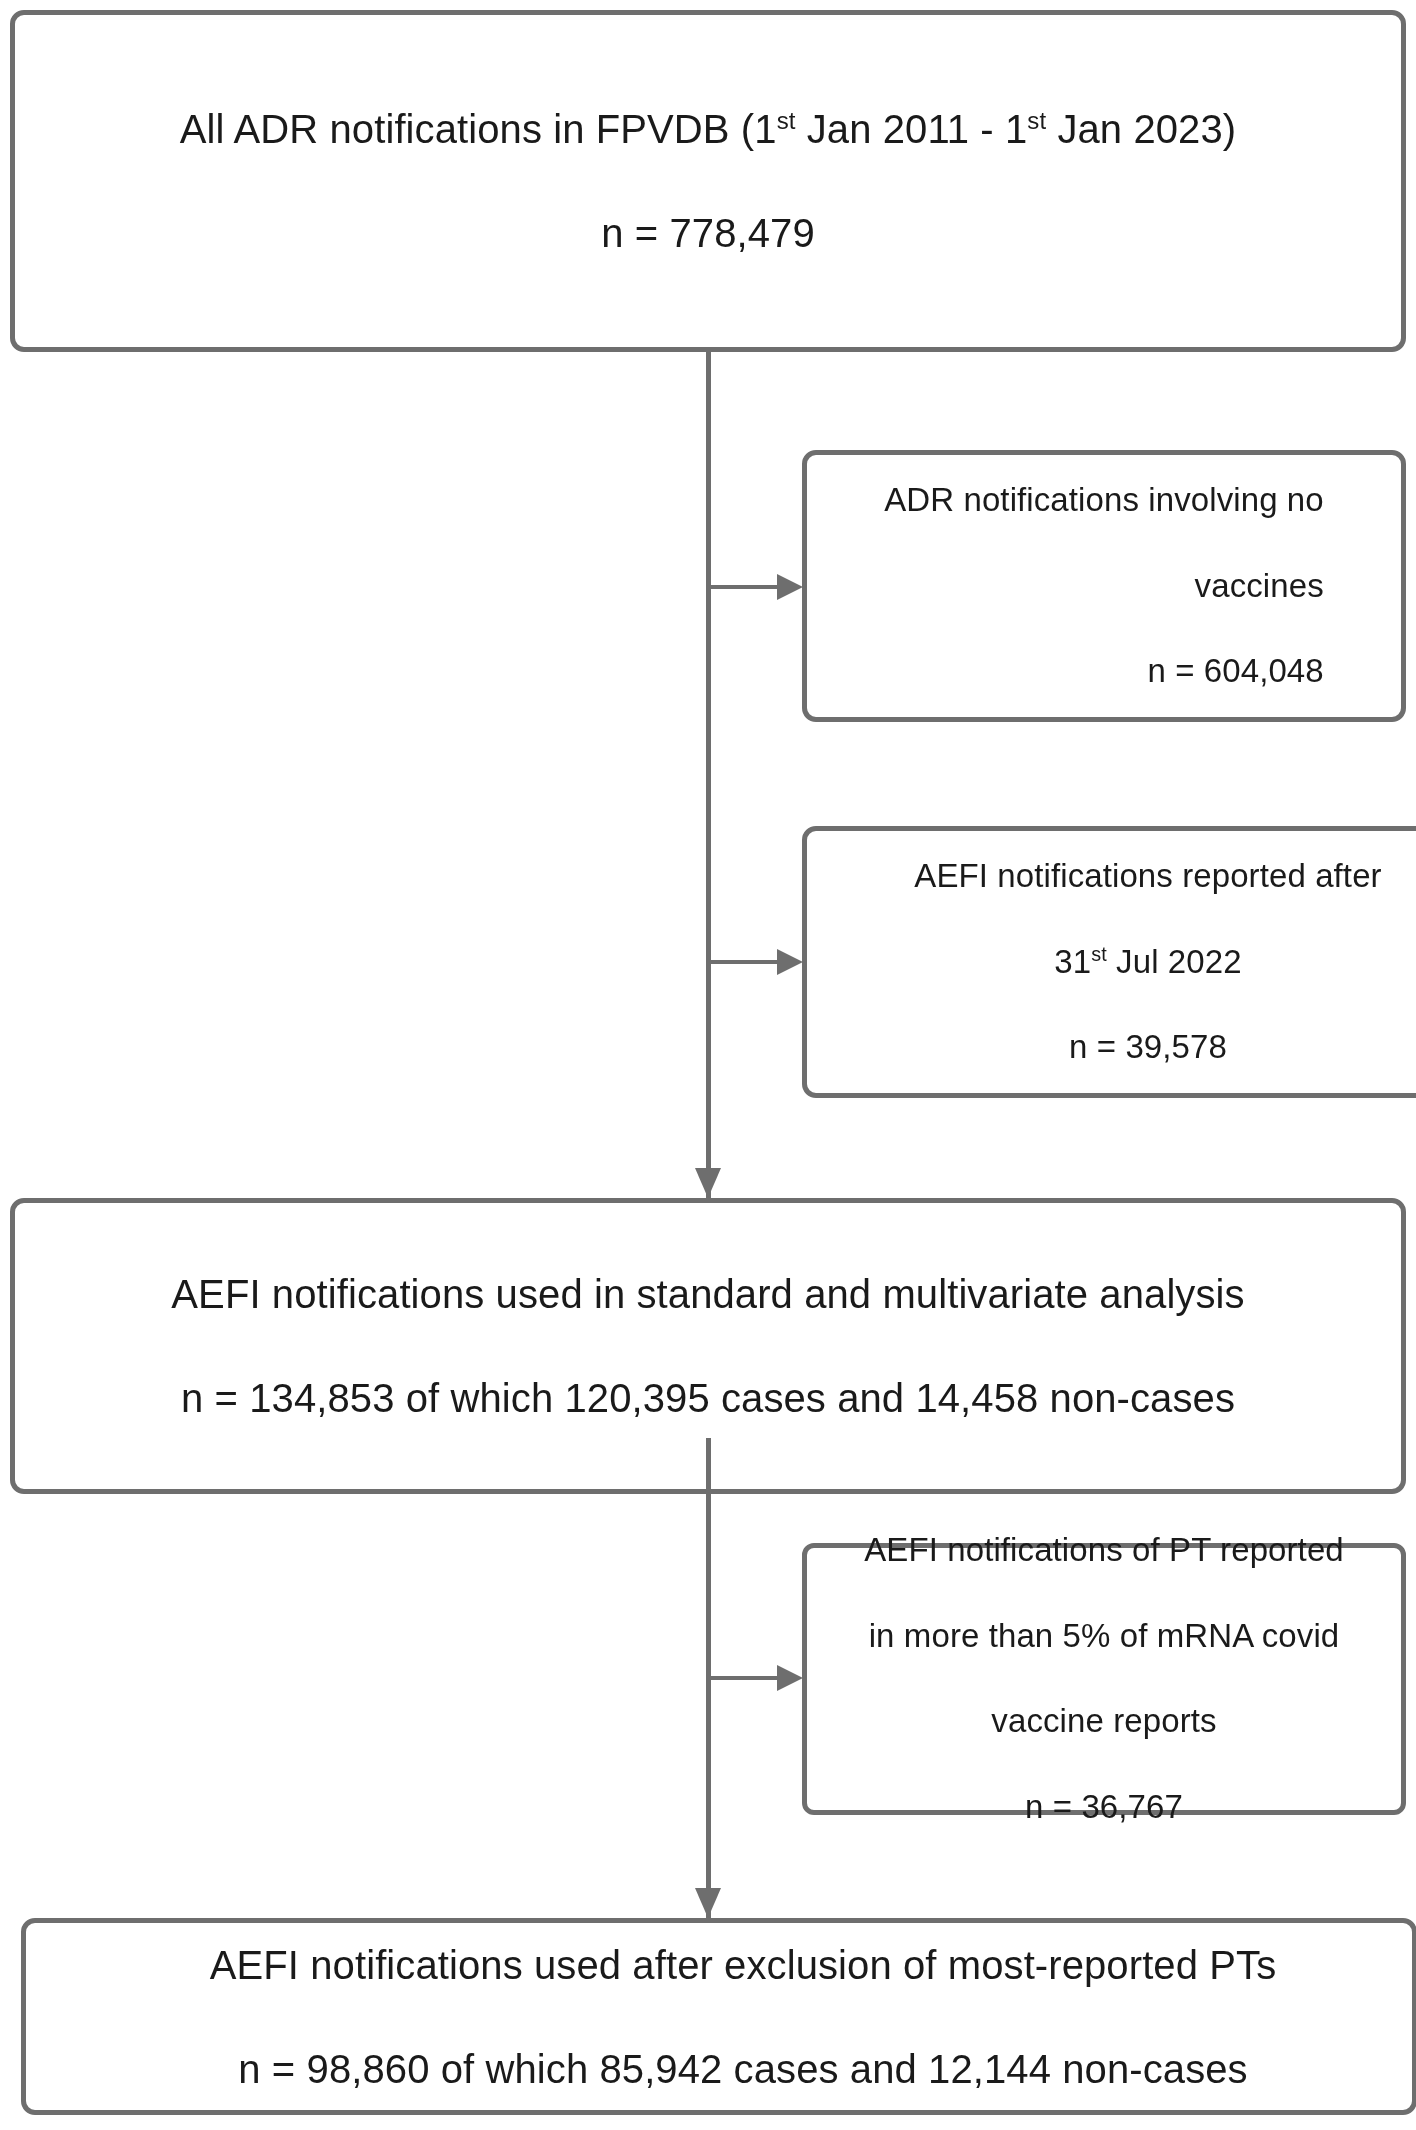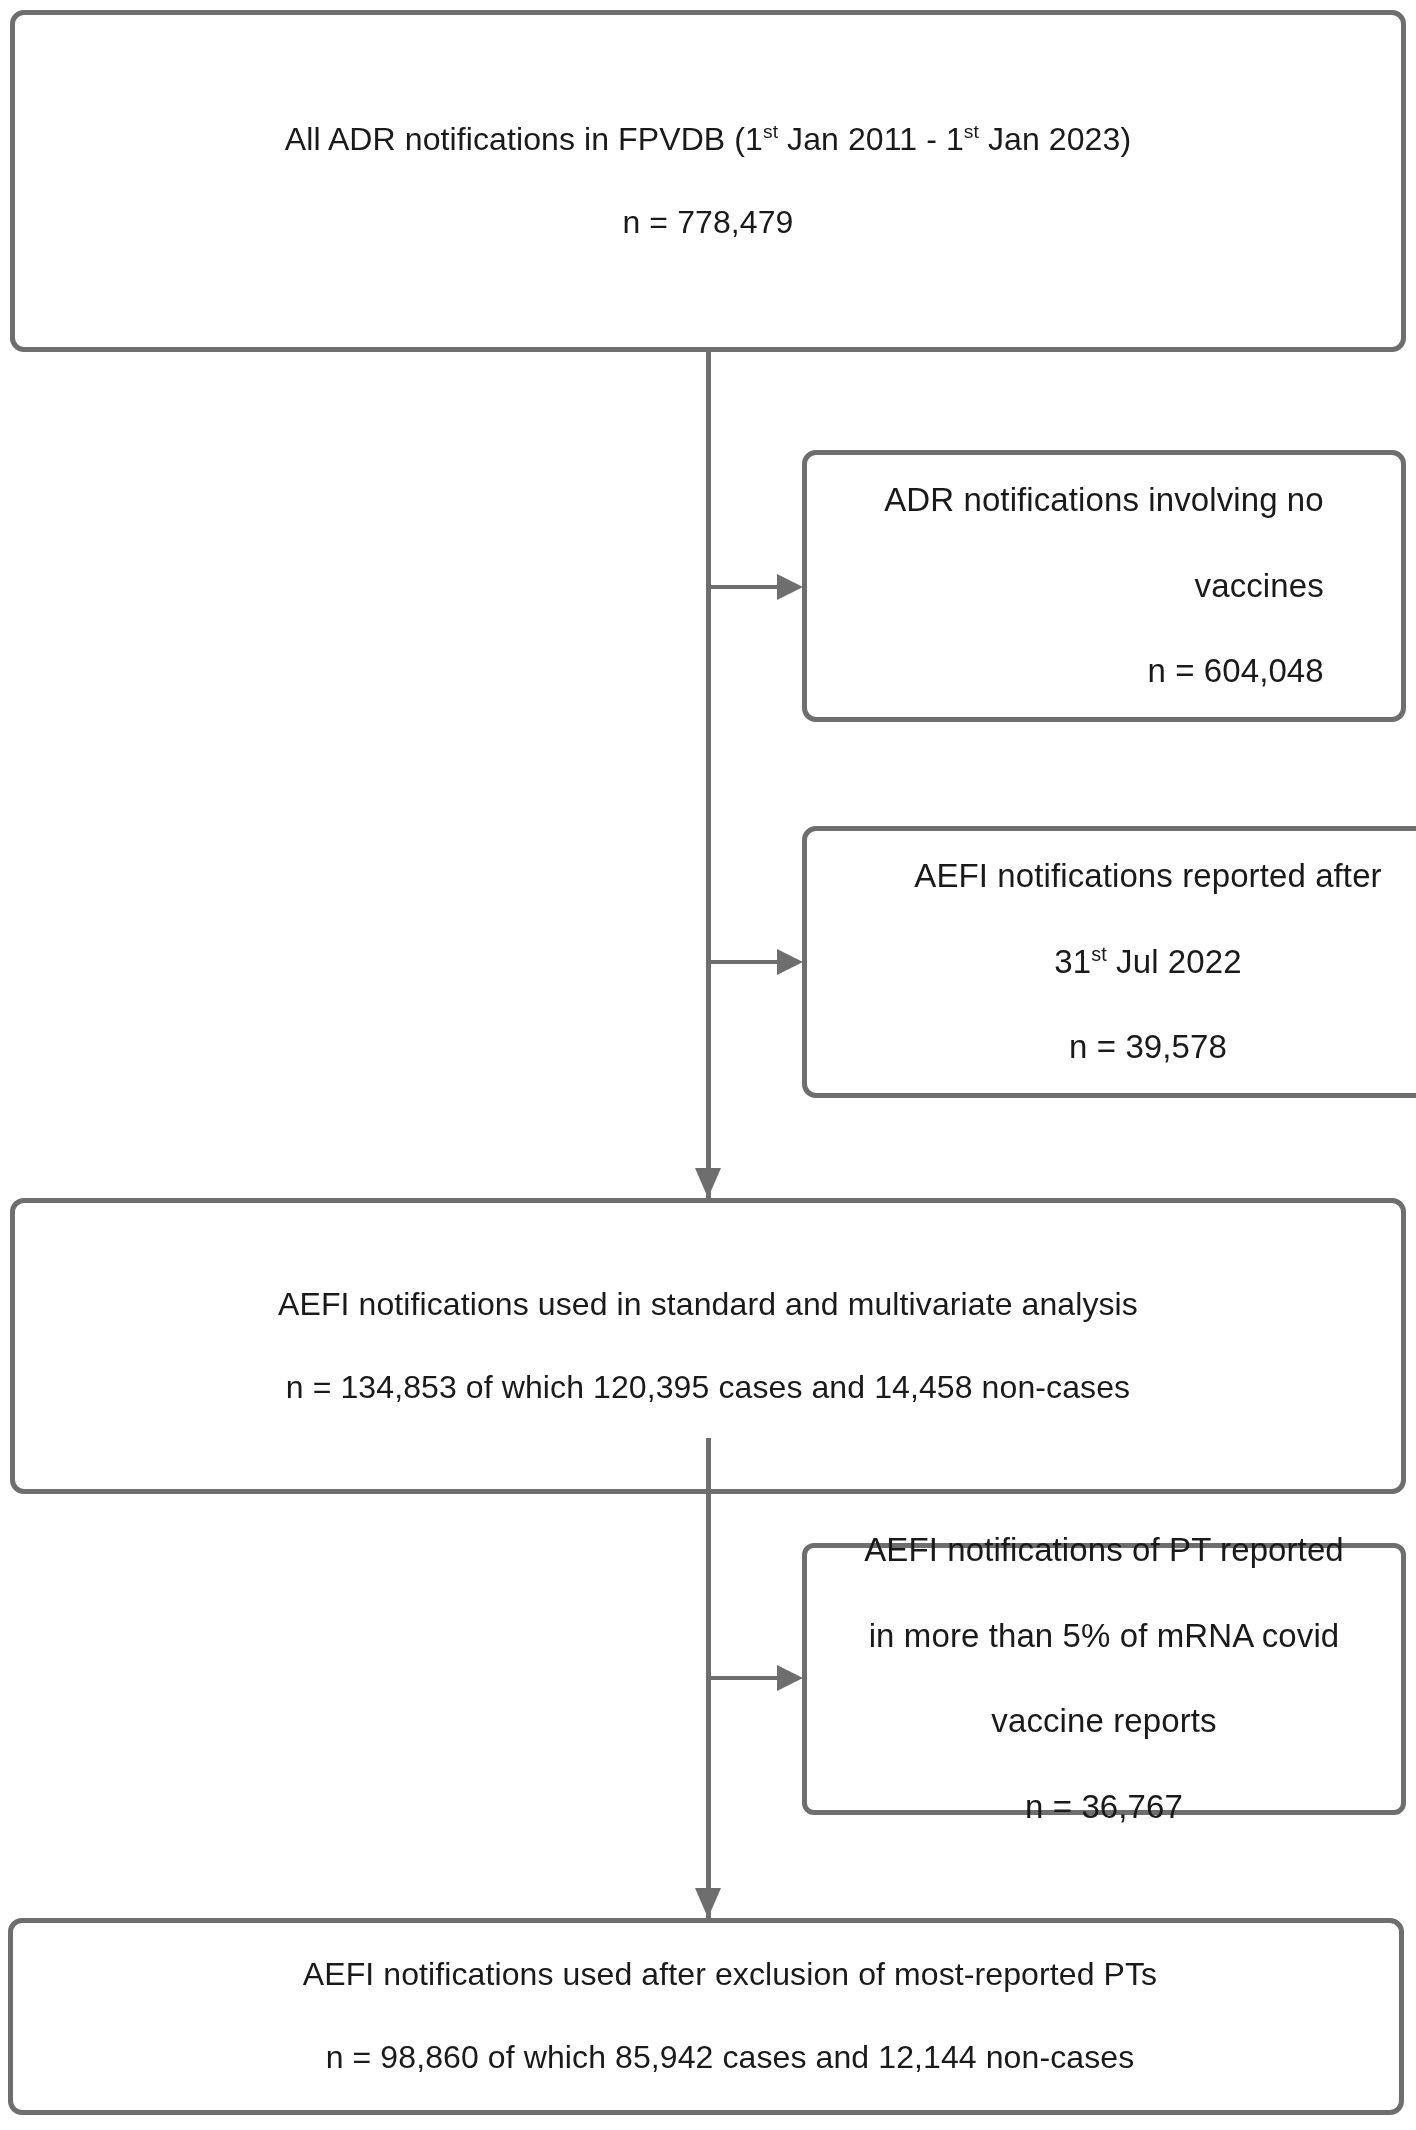--- a/index.html
+++ b/index.html
@@ -30,21 +30,21 @@
     text-align: center;
   }
   .node-text {
     line-height: 1.30;
     padding: 0 14px;
     white-space: pre-line;
     letter-spacing: 0.1px;
   }
   
   .node.main .node-text {
-    font-size: 32px;
+    font-size: 40px;
   }
   
   .node.side .node-text {
     font-size: 33px;
   }
   sup {
     font-size: 0.60em;
     vertical-align: super;
     line-height: 0;
   }
@@ -125,20 +125,20 @@
 
   <div class="node side" style="left:802px; top:1543px; width:604px; height:272px;border-radius:12px;">
     <div class="node-text">
       <div>AEFI notifications of PT reported</div>
       <div>in more than 5% of mRNA covid</div>
       <div>vaccine reports</div>
       <div>n = 36,767</div>
     </div>
   </div>
 
-  <div class="node main" style="left:8px; top:1918px; width:1396px; height:197px;padding-left:48px;">
+  <div class="node main" style="left:21px; top:1918px; width:1396px; height:197px;padding-left:48px;">
     <div class="node-text">
       <div>AEFI notifications used after exclusion of most-reported PTs</div>
       <div>n = 98,860 of which 85,942 cases and 12,144 non-cases</div>
     </div>
   </div>
 
 </div>
 
 </body></html>

